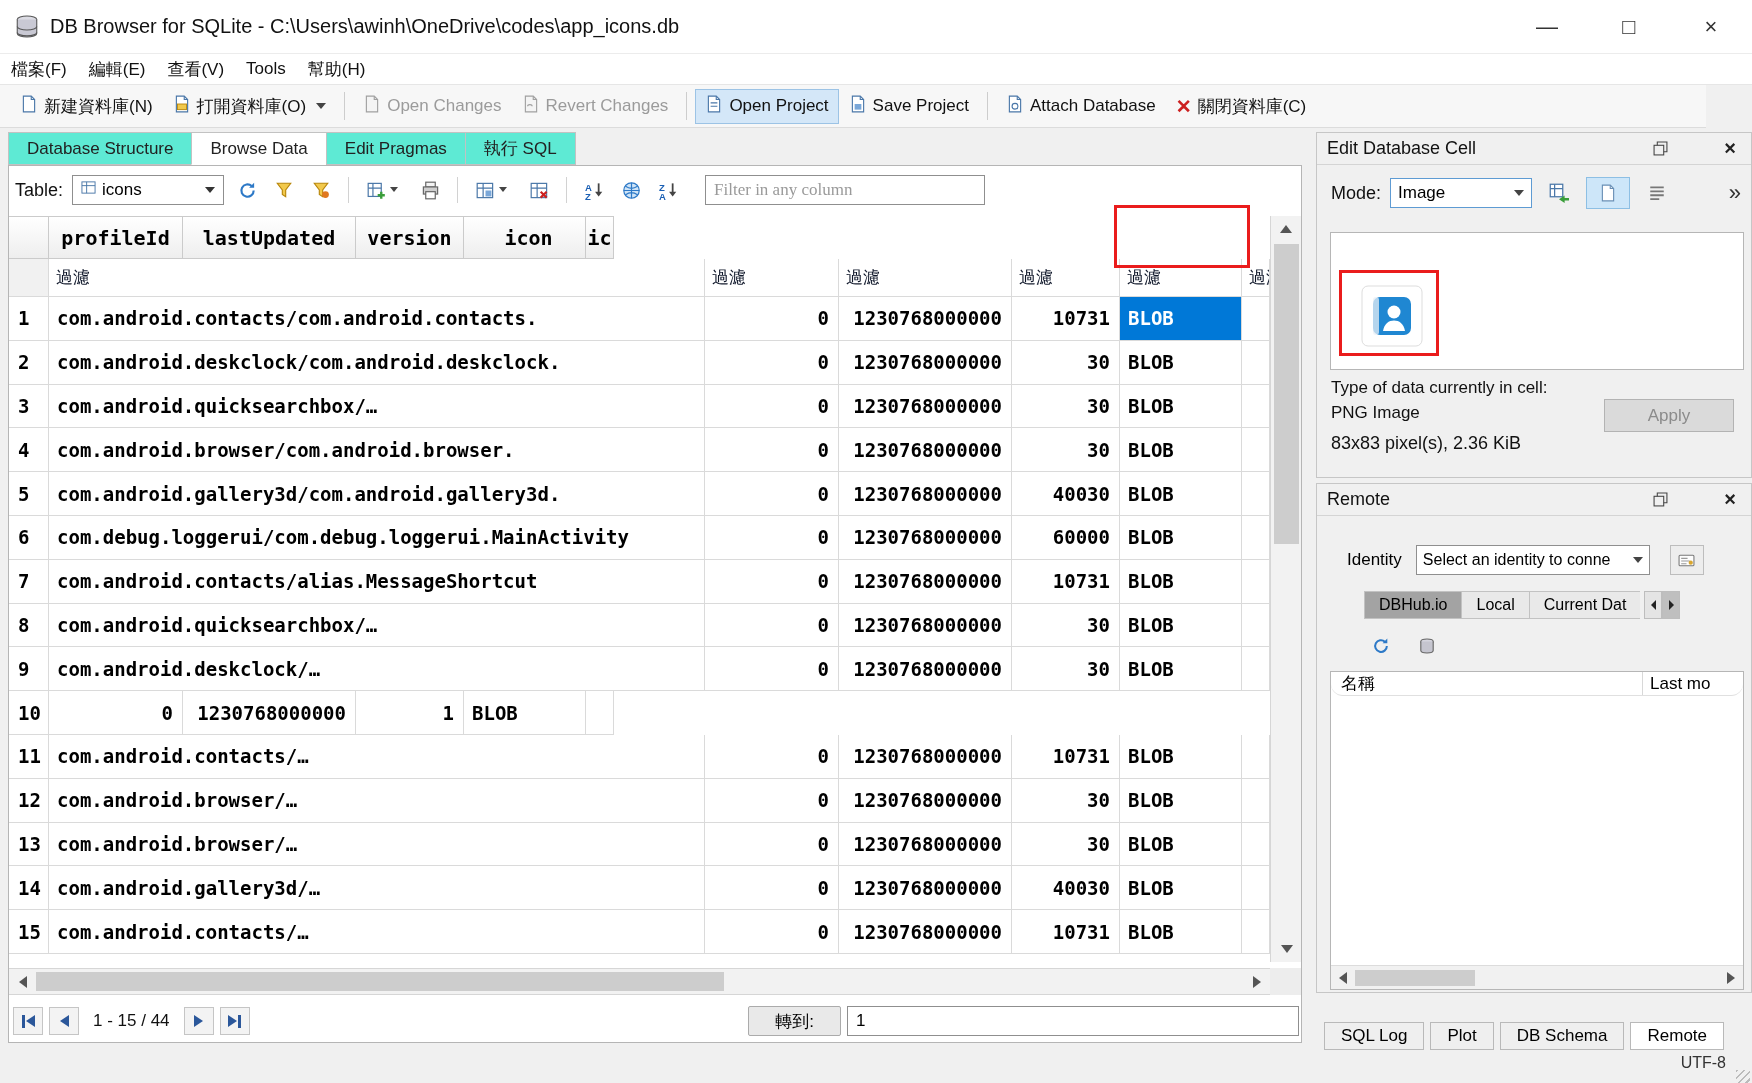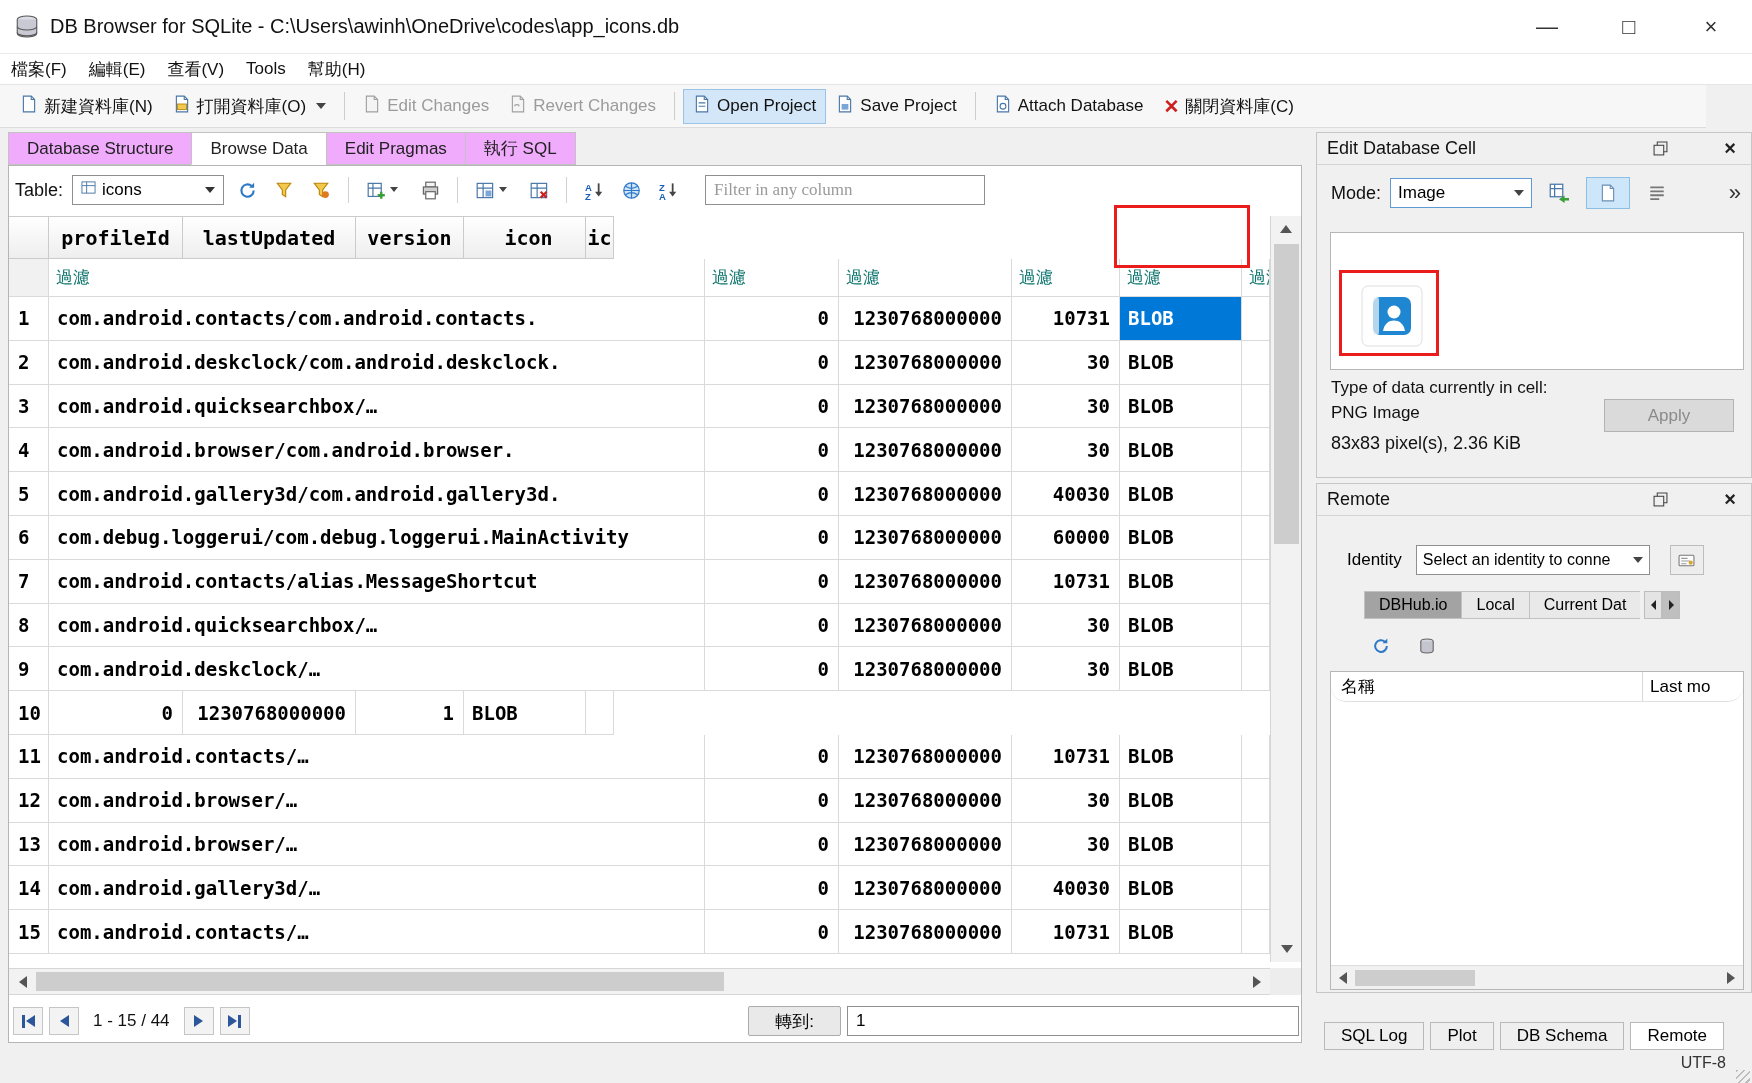--- a/index.html
+++ b/index.html
@@ -21,21 +21,21 @@
   .toolbar { position:absolute; left:0; top:85px; width:1706px; height:43px; background:#f7f7f7; border-bottom:1px solid #dcdcdc; display:flex; align-items:center; padding-left:10px; }
   .tb-btn { display:flex; align-items:center; gap:6px; font-size:17px; color:#111; padding:5px 9px; border:1px solid transparent; white-space:nowrap; }
   .tb-btn.disabled { color:#9b9b9b; }
   .tb-btn.hl { background:#d4e7f8; border:1px solid #9cc3e5; }
   .tb-sep { width:1px; height:28px; background:#cdcdcd; margin:0 8px; }
   .caret-d { width:0; height:0; border-left:5px solid transparent; border-right:5px solid transparent; border-top:6px solid #444; margin-left:4px; }
   .x-red { color:#cc2020; font-weight:bold; font-size:19px; }
 
   
   .doc-tabs { position:absolute; left:8px; top:132px; height:33px; display:flex; z-index:3; }
-  .doc-tab { padding:0 18px; display:flex; align-items:center; font-size:17px; background:#f0abfc; border:1px solid #c2c2c2; border-right:none; color:#222; }
+  .doc-tab { padding:0 18px; display:flex; align-items:center; font-size:17px; background:#5eead4; border:1px solid #c2c2c2; border-right:none; color:#222; }
   .doc-tab:last-child { border-right:1px solid #c2c2c2; }
   .doc-tab.active { background:#ffffff; border-bottom:1px solid #ffffff; font-weight:normal; }
 
   
   .browse-panel { position:absolute; left:8px; top:165px; width:1294px; height:878px; background:#ffffff; border:1px solid #b5b5b5; z-index:2; }
   .ctrls { position:absolute; left:6px; top:5px; height:38px; display:flex; align-items:center; gap:9px; }
   .lbl { font-size:18px; color:#111; }
   .combo { height:30px; background:#fff; border:1px solid #8f8f8f; display:flex; align-items:center; padding:0 8px; gap:6px; font-size:17px; }
   .combo .caret-d { border-top-color:#333; }
   .icon-btn { width:28px; height:28px; display:flex; align-items:center; justify-content:center; position:relative; }
@@ -43,21 +43,21 @@
   .split-pad { width:8px; }
   .v-sep { width:1px; height:26px; background:#d2d2d2; margin:0 4px; }
   .filter-input { width:280px; height:30px; border:1px solid #8f8f8f; font-size:17px; padding:0 8px; color:#222; margin-left:14px; font-family:"Liberation Serif", serif; }
   .filter-input::placeholder { color:#9a9a9a; }
 
   
   .grid { position:absolute; left:0; top:50px; width:1292px; height:746px; }
   .g-head, .g-filter, .g-row { display:flex; }
   .cell { display:flex; align-items:center; overflow:hidden; white-space:nowrap; border-right:1px solid #dadada; border-bottom:1px solid #dadada; }
   .g-head .cell { height:43px; justify-content:center; font:bold 20px "DejaVu Sans Mono", monospace; background:linear-gradient(#ffffff,#eeeeee); border-right:1px solid #cbcbcb; border-bottom:1px solid #cbcbcb; border-top:1px solid #cbcbcb; color:#000; }
-  .g-filter .cell { height:38px; font-size:17px; color:#0f766e; padding-left:7px; background:#ffffff; }
+  .g-filter .cell { height:38px; font-size:17px; color:#0f172a; padding-left:7px; background:#ffffff; }
   .g-filter .cell.numhdr { background:#f1f1f1; }
   .g-row .cell { height:43.8px; font:bold 19px "DejaVu Sans Mono", monospace; color:#000; background:#fff; }
   .col-num { width:40px; padding-left:9px; background:#fbfbfb; }
   .col-name { width:656px; padding-left:8px; }
   .col-profile { width:134px; }
   .col-updated { width:173px; }
   .col-version { width:108px;text-align:center; }
   .col-icon { width:122px; padding-left:8px; }
   .col-extra { width:28px; }
   .num-cell { justify-content:flex-end; padding-right:9px; }
@@ -122,21 +122,21 @@
   .r-tab { padding:0 14px; display:flex; align-items:center; font-size:16px; background:#e9e9e9; border:1px solid #c2c2c2; border-right:none; white-space:nowrap; }
   .r-tab.active { background:#a3a3a3; }
   .r-tab:last-of-type { border-right:1px solid #c2c2c2; }
   .tab-arrows { display:flex; margin-left:4px; }
   .tab-arrow { width:18px; height:28px; background:#e4e4e4; border:1px solid #bdbdbd; display:flex; align-items:center; justify-content:center; }
   .tab-arrow .tri-l, .tab-arrow .tri-r { border-right-color:#222; border-left-color:#222; border-width:5px; }
   .tab-arrow.dark { background:#bfbfbf; }
 
   .remote-toolbar { position:absolute; left:50px; top:148px; display:flex; gap:18px; }
   .remote-content { position:absolute; left:13px; top:187px; width:414px; height:319px; background:#ffffff; border:1px solid #b6b6b6; display:flex; flex-direction:column; }
-  .rc-header { height:30px; display:flex; align-items:center; border-bottom:1px solid #e0e0e0; font-size:17px;border-radius:15px; }
+  .rc-header { height:24px; display:flex; align-items:center; border-bottom:1px solid #e0e0e0; font-size:17px;border-radius:15px; }
   .rc-name { padding-left:10px; flex:1; }
   .rc-div { width:1px; height:100%; background:#d8d8d8; }
   .rc-mod { width:100px; padding-left:7px; overflow:hidden; white-space:nowrap; }
   .rc-body { flex:1; }
   .rc-hscroll { height:24px; background:#f1f1f1; border-top:1px solid #dcdcdc; display:flex; align-items:center; }
   .rc-hs-btn { width:24px; height:100%; display:flex; align-items:center; justify-content:center; }
   .rc-thumb { width:120px; height:16px; background:#cdcdcd; }
 
   .bottom-tabs { position:absolute; left:8px; top:890px; display:flex; gap:6px; }
   .b-tab { height:28px; padding:0 16px; display:flex; align-items:center; font-size:17px; background:#efefef; border:1px solid #b9b9b9; }
@@ -192,21 +192,21 @@
           </svg></span>
       <span>打開資料庫(O)</span>
       <span class="caret-d"></span>
     </div>
     <div class="tb-sep"></div>
     <div class="tb-btn disabled">
       <span><svg width="18" height="18" viewBox="0 0 16 16">
             <path d="M3 1h7l3 3v11H3z" fill="#f4f4f4" stroke="#a0a0a0"></path>
             <path d="M10 1v3h3" fill="none" stroke="#a0a0a0"></path>
           </svg></span>
-      <span>Edit Changes</span>
+      <span>Open Changes</span>
     </div>
     <div class="tb-btn disabled">
       <span><svg width="18" height="18" viewBox="0 0 16 16">
             <path d="M3 1h7l3 3v11H3z" fill="#f4f4f4" stroke="#a0a0a0"></path>
             <path d="M10 1v3h3" fill="none" stroke="#a0a0a0"></path>
             <path d="M5 10c0-2 4-2 4 0" fill="none" stroke="#a0a0a0"></path>
           </svg></span>
       <span>Revert Changes</span>
     </div>
     <div class="tb-sep"></div>

